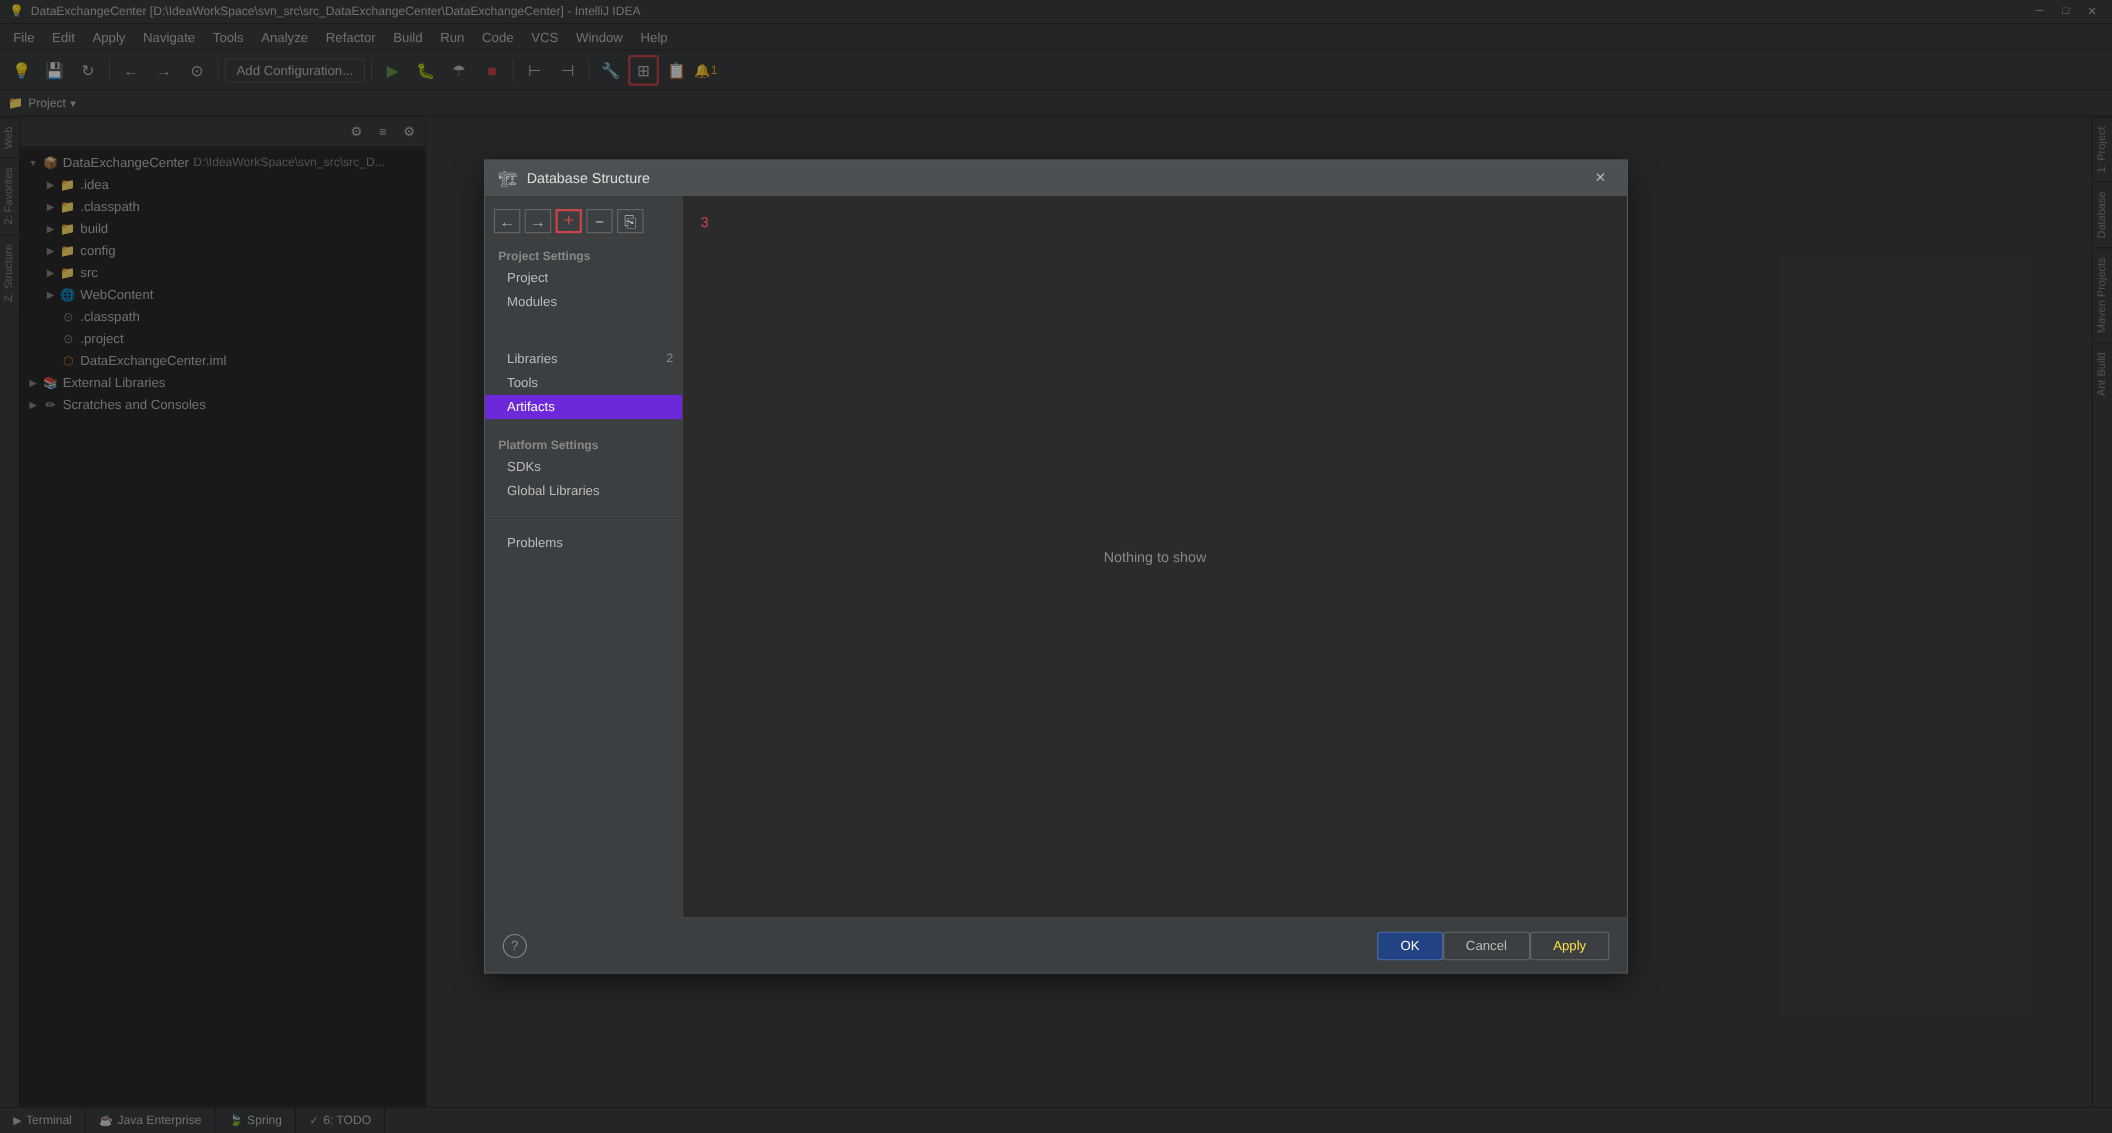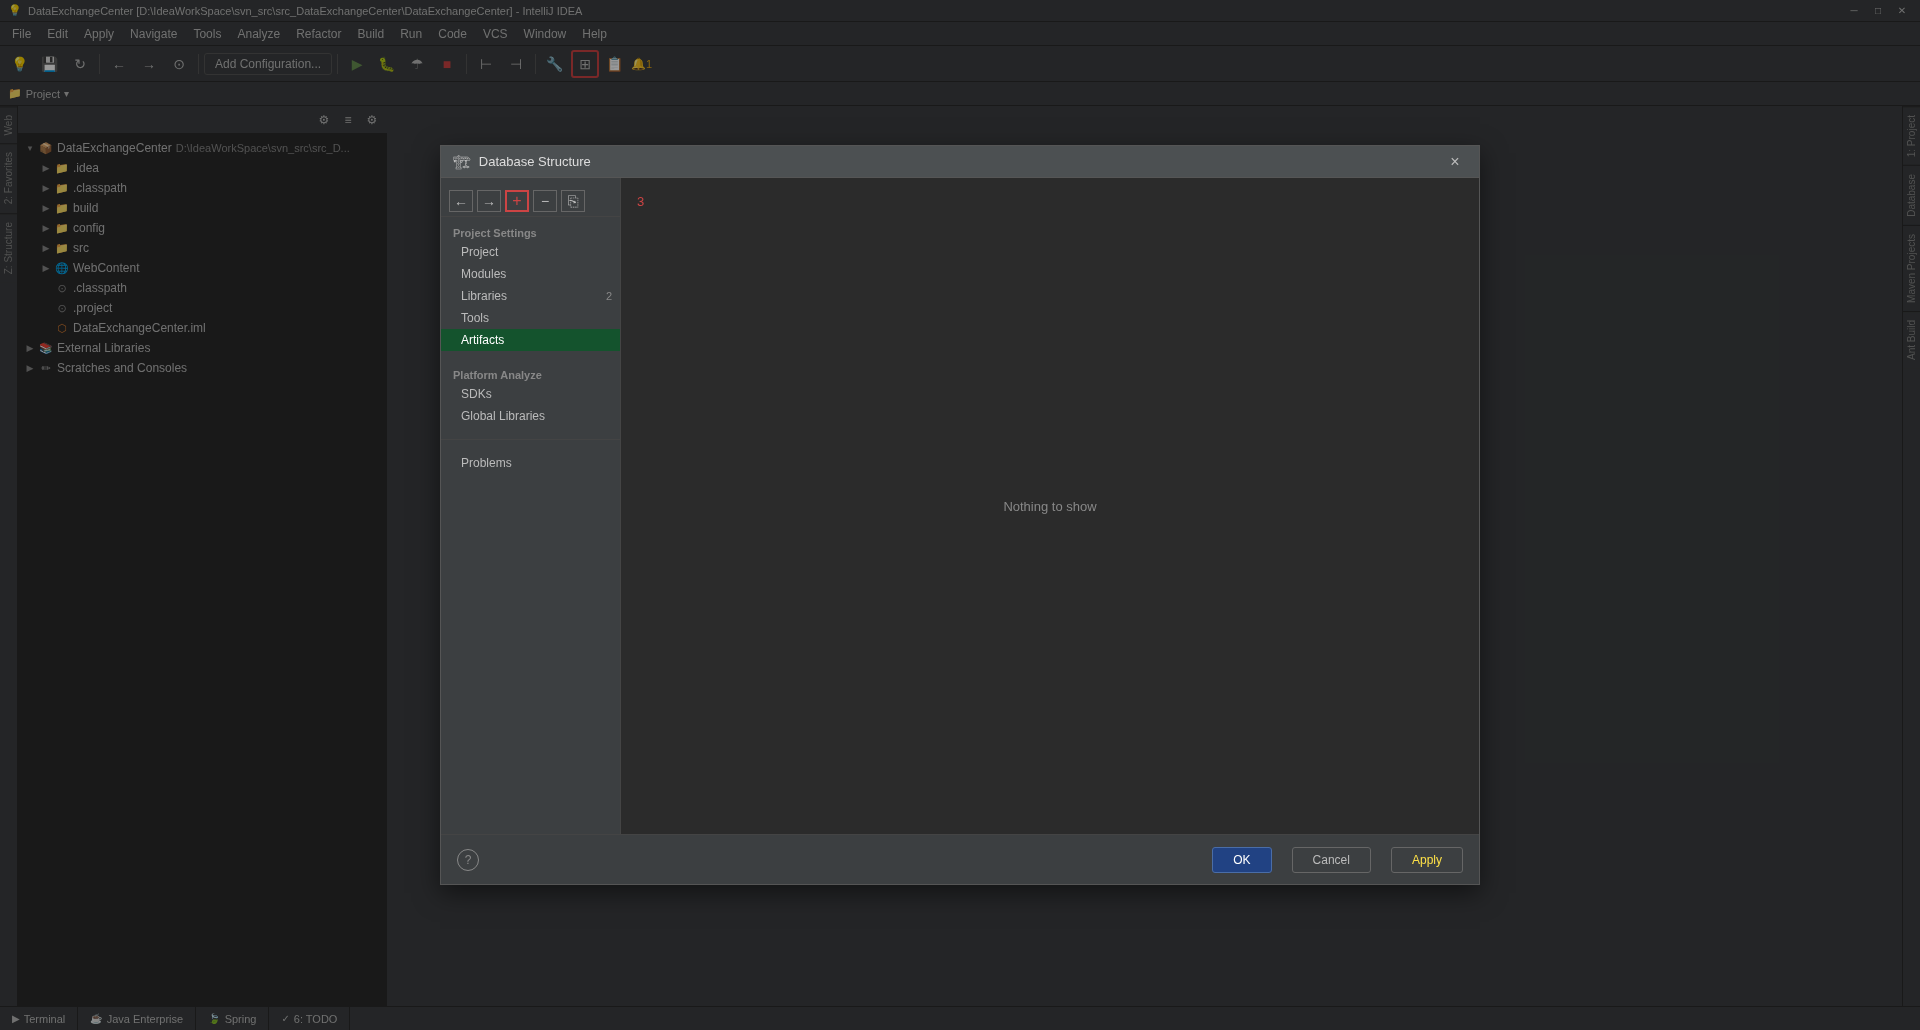--- a/index.html
+++ b/index.html
@@ -312,21 +312,21 @@
     .nav-item {
       display: flex;
       align-items: center;
       padding: 4px 12px 4px 20px;
       cursor: pointer;
       font-size: 12px;
       color: #bbbbbb;
       position: relative;
     }
     .nav-item.selected {
-      background: #14532d;
+      background: #6d28d9;
       color: #ffffff;
     }
     .nav-badge {
       position: absolute;
       right: 8px;
       background: none;
       color: #888;
       font-size: 11px;
     }
 
@@ -379,21 +379,21 @@
       background: none;
       color: #888;
       cursor: pointer;
       display: flex;
       align-items: center;
       justify-content: center;
       font-size: 12px;
     }
     .footer-buttons {
       display: flex;
-      gap: 20px;
+      gap: 0;
       padding-left: 45px;
     }
     .footer-btn {
       padding: 5px 20px;
       border-radius: 3px;
       cursor: pointer;
       font-size: 12px;
       border: 1px solid #666;
       background: #3c3f41;
       color: #bbbbbb;
@@ -664,32 +664,32 @@
           <button class="nav-btn">⎘</button>
         </div>
 
         <div class="nav-section-label">Project Settings</div>
         <div class="nav-item">
           <span>Project</span>
         </div>
         <div class="nav-item">
           <span>Modules</span>
         </div>
-        <div class="nav-item" style="position:relative;">
+        <div class="nav-item" style="position:relative;margin-top:30px;">
           <span>Libraries</span>
           <span class="nav-badge">2</span>
         </div>
         <div class="nav-item">
           <span>Tools</span>
         </div>
         <div class="nav-item selected">
           <span>Artifacts</span>
         </div>
 
-        <div class="nav-section-label" style="margin-top:12px;">Platform Analyze</div>
+        <div class="nav-section-label" style="margin-top:12px;">Platform Settings</div>
         <div class="nav-item">
           <span>SDKs</span>
         </div>
         <div class="nav-item">
           <span>Global Libraries</span>
         </div>
 
         <div style="height:1px; background:#444; margin:12px 0;"></div>
 
         <div class="nav-item">

